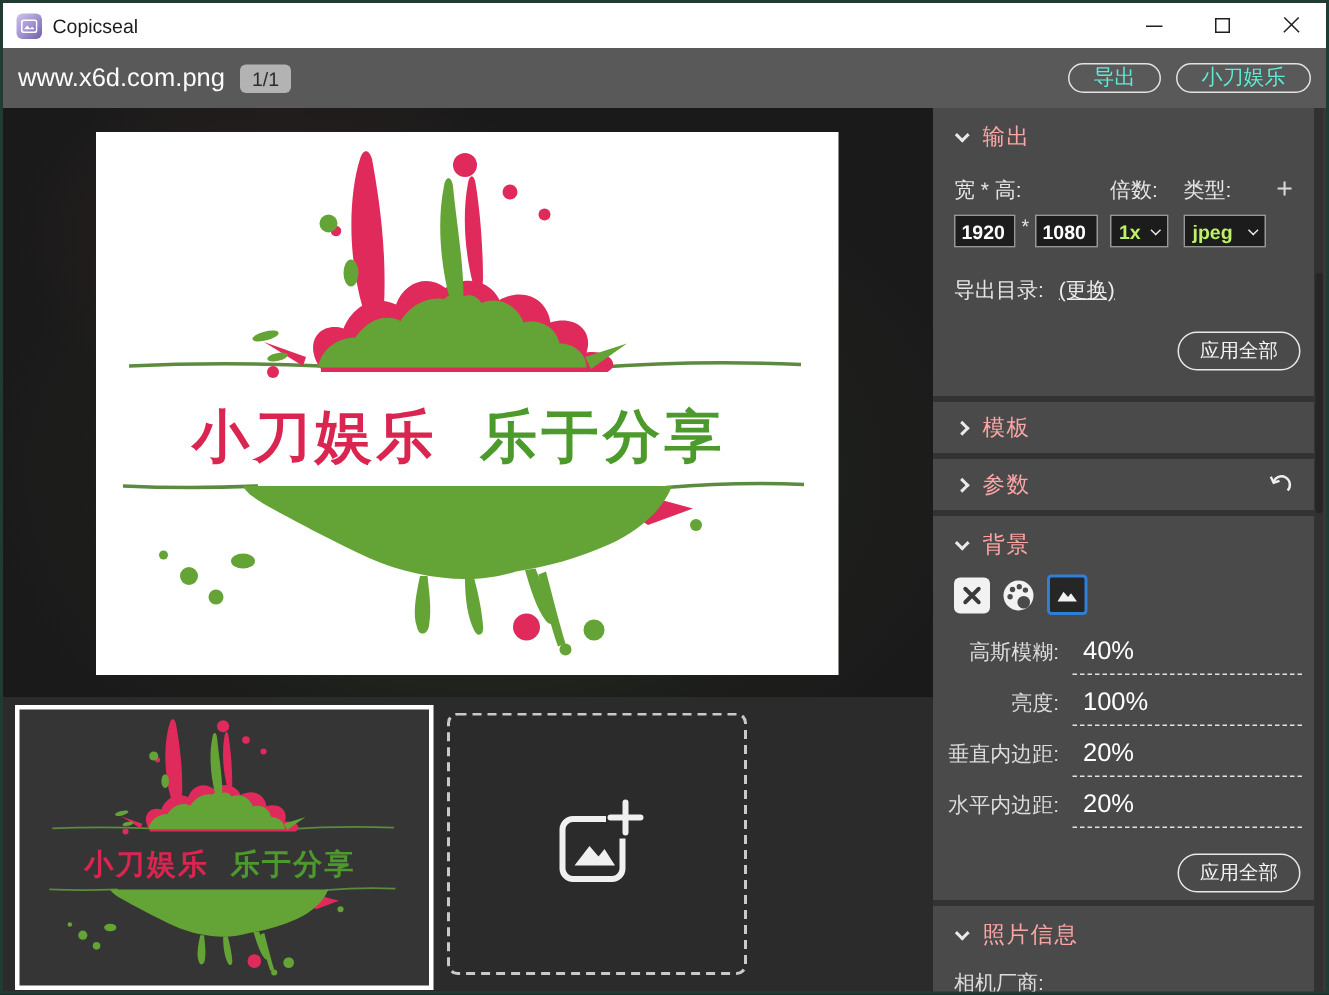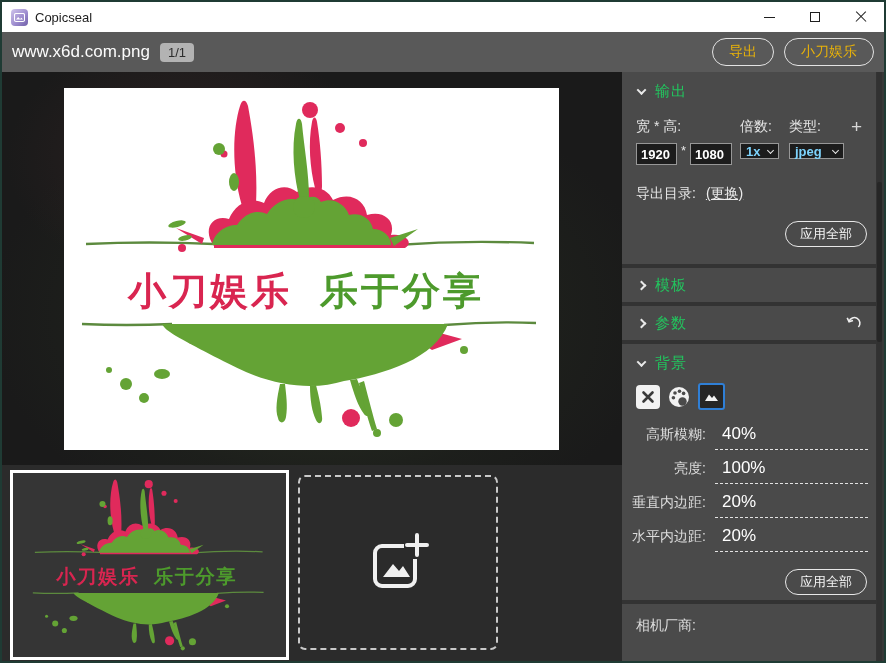--- a/index.html
+++ b/index.html
@@ -21,60 +21,60 @@
   .glyph-max{ width:10px; height:10px; border:1px solid #1f1f1f; }
   .glyph-close{ position:relative; width:12px; height:12px; }
   .glyph-close::before,.glyph-close::after{
     content:""; position:absolute; left:-1px; top:5px; width:14px; height:1.4px; background:#1f1f1f;}
   .glyph-close::before{ transform:rotate(45deg);} .glyph-close::after{ transform:rotate(-45deg);}
   
   .header{ height:40px; background:#595959; display:flex; align-items:center; padding:0 10px; gap:10px; flex:0 0 auto;justify-content:space-between;}
   .filename{ font-size:17px; color:#fcfcfc; }
   .badge{ background:#b3b3b3; color:#2d2d2d; font-size:13px; border-radius:4px; padding:2px 8px; }
   .header-spacer{ flex:1; }
-  .pill{ height:28px; border:1px solid #e3e3e3; border-radius:14px; background:transparent;
-    color:#eab308; font-size:14px; padding:0 16px; display:flex; align-items:center; font-family:inherit; cursor:pointer;}
+  .pill{ height:20px; border:1px solid #e3e3e3; border-radius:14px; background:transparent;
+    color:#5eead4; font-size:14px; padding:0 16px; display:flex; align-items:center; font-family:inherit; cursor:pointer;}
   
   .main{ flex:1; display:flex; min-height:0; }
   .left{ width:620px; display:flex; flex-direction:column; flex:0 0 auto;}
   .preview-area{ height:393px; position:relative; flex:0 0 auto;
     background:
       radial-gradient(260px 180px at 30% 22%, rgba(96,52,52,.28), rgba(0,0,0,0) 70%),
       radial-gradient(430px 300px at 52% 62%, rgba(78,98,56,.38), rgba(42,52,34,.18) 55%, rgba(0,0,0,0) 78%),
       #1a1a1a;}
   .preview-image{ position:absolute; left:62px; top:16px; width:495px; height:362px; background:#ffffff; }
   .preview-image svg{ display:block; width:100%; height:100%; }
   .filmstrip{ flex:1; background:#2b2b2b; position:relative; }
   .thumb{ position:absolute; left:8px; top:5px; width:279px; height:190px;
     border:3px solid #ffffff; background:#353535; cursor:pointer;}
   .thumb svg{ display:block; width:100%; height:100%; }
   .placeholder{ position:absolute; left:296px; top:10px; width:200px; height:175px;
     border:2px dashed #c9c9c9; border-radius:7px; display:flex; align-items:center; justify-content:center; cursor:pointer;}
   
   .sidebar{ width:260px; background:#333333; display:flex; flex-direction:column; gap:4px; position:relative; flex:0 0 auto;}
   .panel{ background:#4a4a4a; margin-right:6px; flex:0 0 auto; display:flex; flex-direction:column;}
   .panel-header{ display:flex; align-items:center; gap:10px; padding-left:16px; height:22px; margin-top:8px; cursor:pointer;}
-  .panel-title{ font-size:15px; color:#22c55e; letter-spacing:1px;}
+  .panel-title{ font-size:15px; color:#fca5a5; letter-spacing:1px;}
   .chev{ display:inline-block; width:7px; height:7px; border-left:2px solid #e9e9e9; border-bottom:2px solid #e9e9e9; flex:0 0 auto;}
   .chev.down{ transform:rotate(-45deg) translate(1px,-1px); }
   .chev.right{ transform:rotate(-135deg); }
   .collapsed-panel{ height:34px; } .collapsed-panel .panel-header{ margin-top:0; height:34px; }
   .header-spacer2{ flex:1; }
   .undo-btn{ margin-right:14px; cursor:pointer; display:flex; align-items:center;}
   
   .panel-output{ height:192px; }
   .dim-labels{ display:flex; align-items:center; margin:16px 12px 0 14px; font-size:14px; color:#e6e6e6;}
   .lab-wh{ width:104px; } .lab-scale{ width:49px; } .lab-type{ flex:1; }
   .plus-btn{ color:#d6d6d6; font-size:19px; line-height:14px; cursor:pointer; padding-right:2px;}
   .dim-inputs{ display:flex; align-items:flex-start; margin:7px 12px 0 14px; }
   .num-input{ height:22px; background:#1c1c1c; border:1px solid #979797; color:#ffffff;
     font-size:13px; font-weight:bold; font-family:inherit; padding:0 4px; }
   .inp-w{ width:41px; } .inp-h{ width:42px; }
   .star-sep{ width:13px; text-align:center; color:#e6e6e6; font-size:13px; }
-  .select{ height:16px; background:#1c1c1c; border:1px solid #979797; color:#7dd3fc; font-size:13px; font-weight:bold;
+  .select{ height:22px; background:#1c1c1c; border:1px solid #979797; color:#bef264; font-size:13px; font-weight:bold;
     display:flex; align-items:center; justify-content:space-between; padding:0 5px; cursor:pointer;}
   .sel-scale{ width:39px; margin-left:8px;} .sel-type{ width:55px; margin-left:10px;}
   .sel-chev{ width:5px; height:5px; border-left:1.6px solid #e9e9e9; border-bottom:1.6px solid #e9e9e9; transform:rotate(-45deg); margin-top:-2px;}
   .dir-row{ display:flex; align-items:center; margin:20px 12px 0 14px; font-size:14px; color:#e6e6e6; gap:10px;}
   .change-link{ color:#ececec; text-decoration:underline; cursor:pointer;}
   .apply-row{ display:flex; justify-content:flex-end; margin:18px 9px 0 0;}
   .apply-btn{ height:26px; border:1px solid #e8e8e8; border-radius:13px; background:transparent; color:#f5f5f5;
     font-size:13px; padding:0 14px; font-family:inherit; cursor:pointer;}
   
   .panel-bg{ height:256px; }
@@ -303,20 +303,24 @@
         <div class="bg-field">
           <span class="bg-label">水平内边距:</span>
           <span class="bg-value">20%</span>
         </div>
         <div class="apply-row" style="margin-top:17px;">
           <button class="apply-btn">应用全部</button>
         </div>
       </div>
 
       <div class="panel panel-photo">
+        <div class="panel-header">
+          <span class="chev down"></span>
+          <span class="panel-title">照片信息</span>
+        </div>
         <div class="photo-label">相机厂商:</div>
       </div>
 
       <div class="scrollbar">
         <div class="scroll-thumb"></div>
       </div>
     </div>
   </div>
 </div>
 

